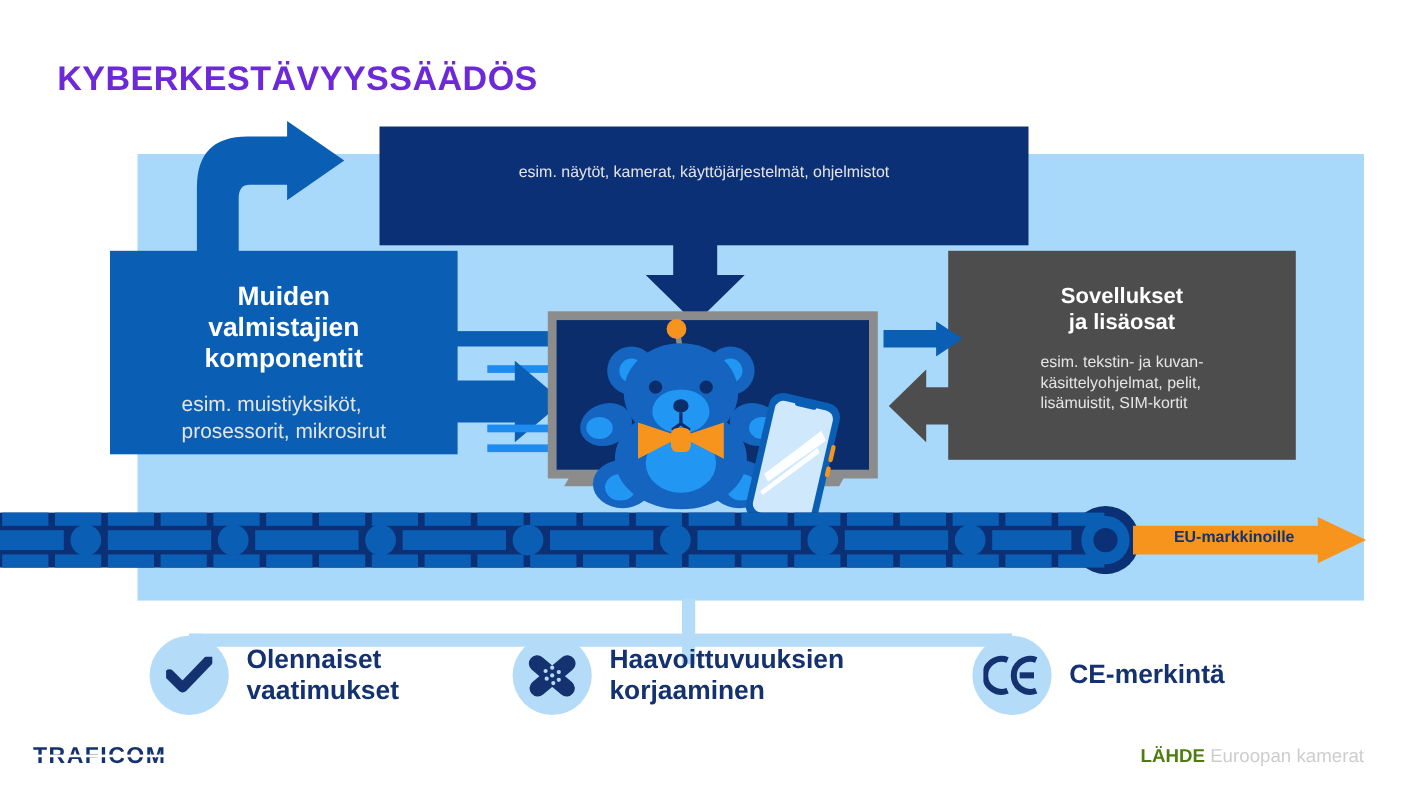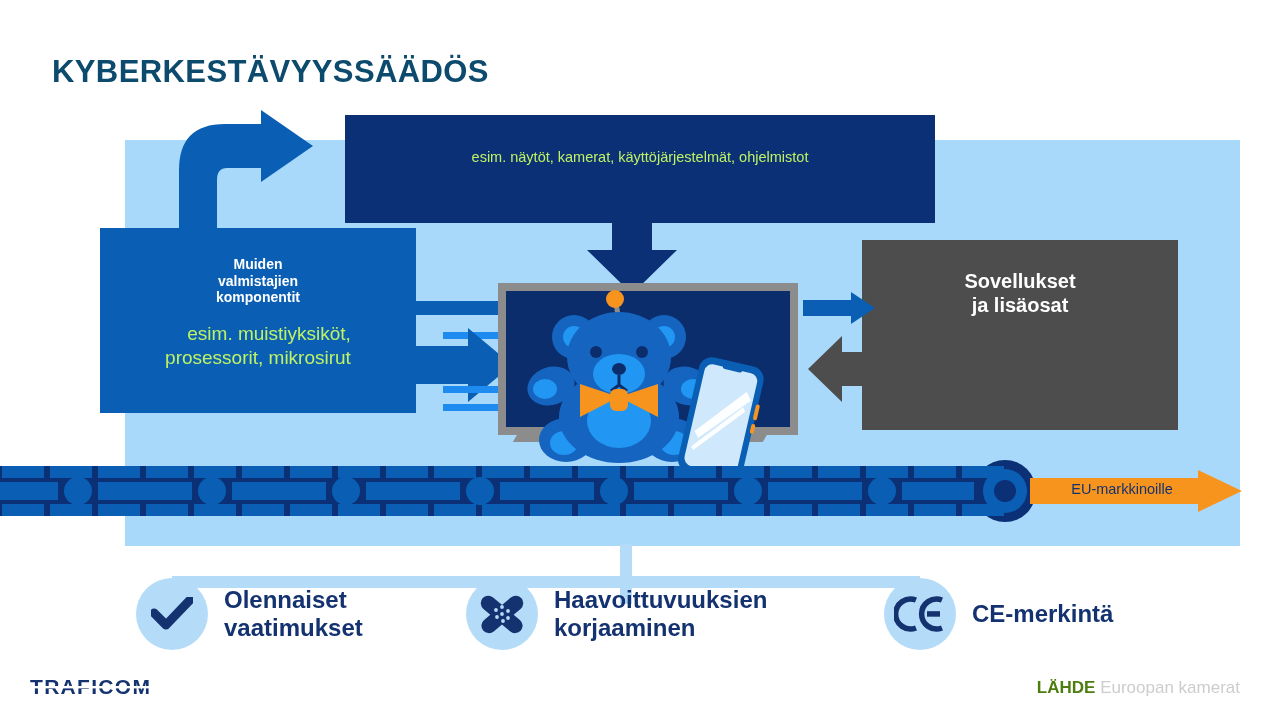--- a/index.html
+++ b/index.html
@@ -15,40 +15,40 @@
   
   .bg-panel{
     position:absolute;left:125px;top:140px;width:1115px;height:406px;
     background:#a9d9fa;
   }
 
   
   .title{
     position:absolute;left:52px;top:54px;
     font-size:31px;font-weight:bold;letter-spacing:.4px;
-    color:#0c4a6e;white-space:nowrap;
+    color:#6d28d9;white-space:nowrap;
   }
 
   
   .box{position:absolute;box-sizing:border-box;display:flex;flex-direction:column;
        align-items:center;justify-content:flex-start;}
   .box .h{font-weight:bold;color:#ffffff;text-align:center;line-height:1.18;}
-  .box .sub{color:#bef264;text-align:right;line-height:1.28;}
+  .box .sub{color:#e5e5e5;text-align:left;line-height:1.28;}
 
   .box-top{left:345px;top:115px;width:590px;height:108px;background:#0b3075;
            padding-top:26px;}
   .box-top .h{font-size:21px;}
   .box-top .sub{font-size:14.5px;margin-top:7px;}
 
   .box-left{left:100px;top:228px;width:316px;height:185px;background:#0a5fb4;
             padding-top:28px;}
-  .box-left .h{font-size:14px;}
+  .box-left .h{font-size:24px;}
   .box-left .sub{font-size:19px;margin-top:16px;}
 
-  .box-right{left:862px;top:240px;width:316px;height:190px;background:#4d4d4d;
+  .box-right{left:862px;top:228px;width:316px;height:190px;background:#4d4d4d;
              padding-top:30px;}
   .box-right .h{font-size:20px;}
   .box-right .sub{font-size:14.5px;margin-top:16px;}
 
   
   .elbow{position:absolute;left:165px;top:108px;width:150px;height:140px;}
 
   
   .arrow-down{position:absolute;left:585px;top:220px;width:94px;height:75px;}
 
@@ -78,21 +78,21 @@
   .bear{position:absolute;left:26px;top:6px;width:200px;height:183px;}
   .phone{position:absolute;left:170px;top:74px;width:110px;height:125px;}
 
   
   .belt{position:absolute;left:0px;top:460px;width:1040px;height:62px;}
 
   
   .out-arrow{position:absolute;left:1030px;top:470px;width:212px;height:42px;}
   .out-label{
     position:absolute;left:1052px;top:481px;width:140px;
-    font-size:14.5px;font-weight:normal;color:#143270;text-align:center;
+    font-size:14.5px;font-weight:bold;color:#143270;text-align:center;
     white-space:nowrap;
   }
 
   
   .bracket{position:absolute;left:150px;top:544px;width:790px;height:60px;}
 
   
   .req{position:absolute;display:flex;align-items:center;}
   .req .badge{
     width:72px;height:72px;border-radius:50%;background:#b4dcf8;
@@ -154,20 +154,23 @@
     <svg width="100" height="74" viewBox="0 0 100 74">
       <path d="M0,18 L56,18 L56,0 L100,37 L56,74 L56,56 L0,56 Z" fill="#0a5fb4"></path>
     </svg>
   </div>
   <div class="accent-2"></div>
   <div class="accent-3"></div>
 
   <div class="box box-right">
     <div class="h" style="white-space:pre-line">Sovellukset
 ja lisäosat</div>
+    <div class="sub" style="white-space:pre-line">esim. tekstin- ja kuvan-
+käsittelyohjelmat, pelit,
+lisämuistit, SIM-kortit</div>
   </div>
 
   <div class="right-out">
     <svg width="72" height="32" viewBox="0 0 72 32">
       <path d="M0,8 L48,8 L48,0 L72,16 L48,32 L48,24 L0,24 Z" fill="#0a5fb4"></path>
     </svg>
   </div>
   <div class="right-in">
     <svg width="82" height="66" viewBox="0 0 82 66">
       <path d="M82,16 L34,16 L34,0 L0,33 L34,66 L34,50 L82,50 Z" fill="#4d4d4d"></path>

